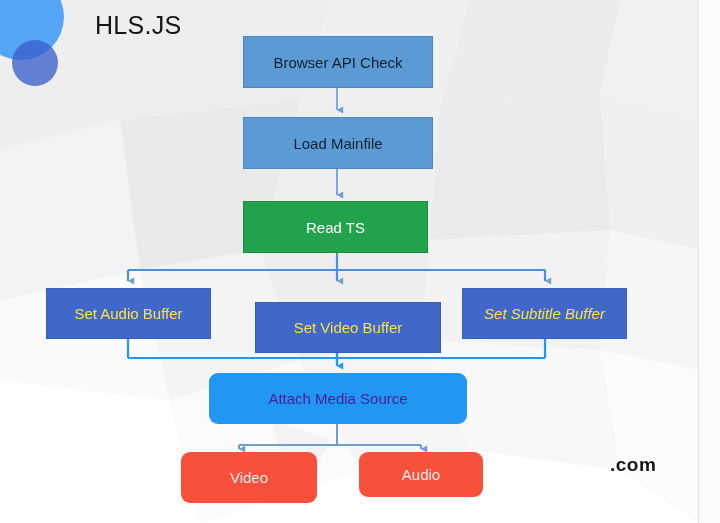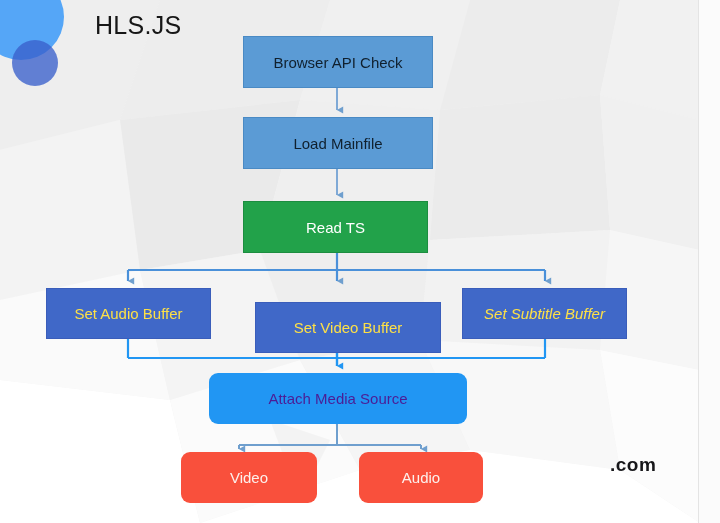--- a/index.html
+++ b/index.html
@@ -258,21 +258,21 @@
   </div>
 
   <div class="node rounded n-attach" style="left:209px; top:373px; width:258px; height:51px;">
     <span>Attach Media Source</span>
   </div>
 
   <div class="node rounded n-media" style="left:181px; top:452px; width:136px; height:51px;">
     <span>Video</span>
   </div>
 
-  <div class="node rounded n-media" style="left:359px; top:452px; width:124px; height:51px;">
+  <div class="node rounded n-media" style="left:359px; top:452px; width:124px; height:45px;">
     <span>Audio</span>
   </div>
 
   <div id="watermark">
     <span id="wm-com">.com</span>
   </div>
 
 </div>
 
 </body></html>

